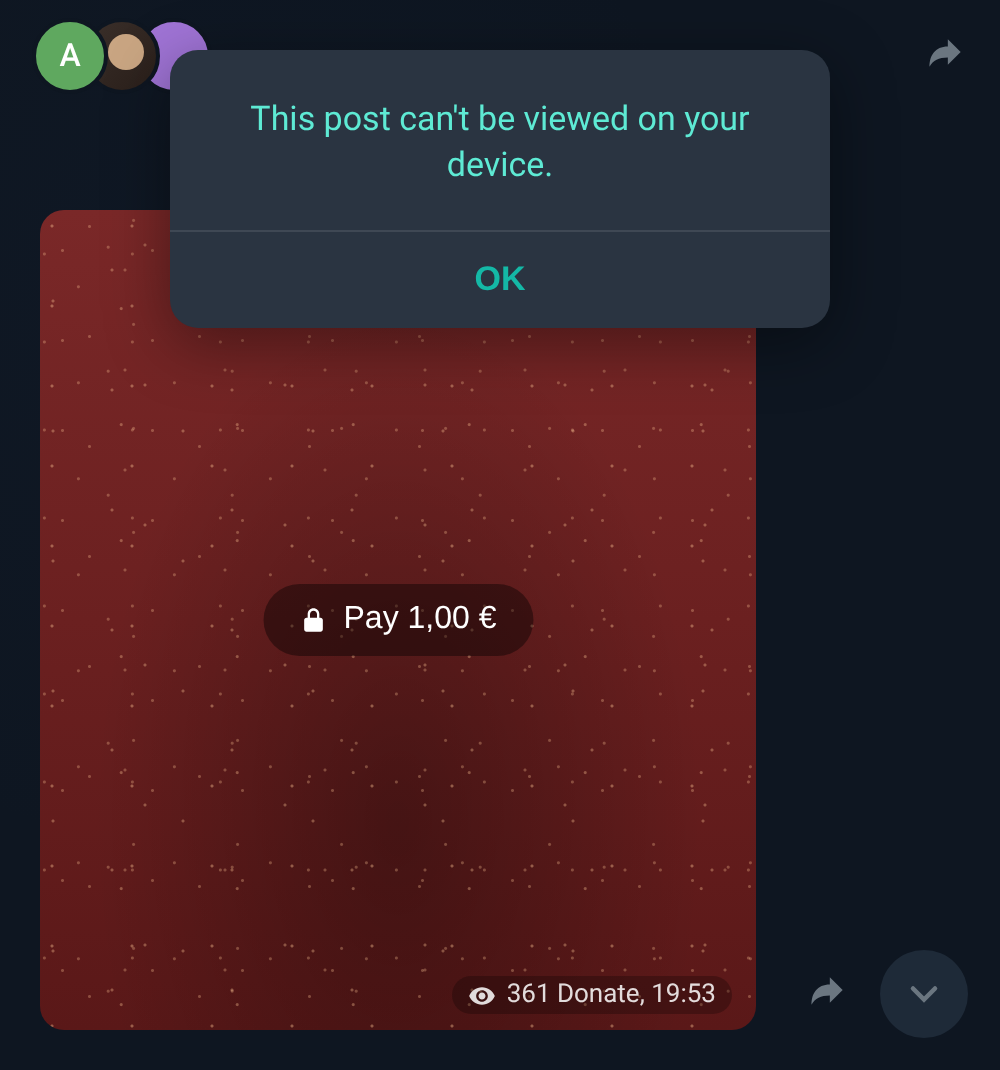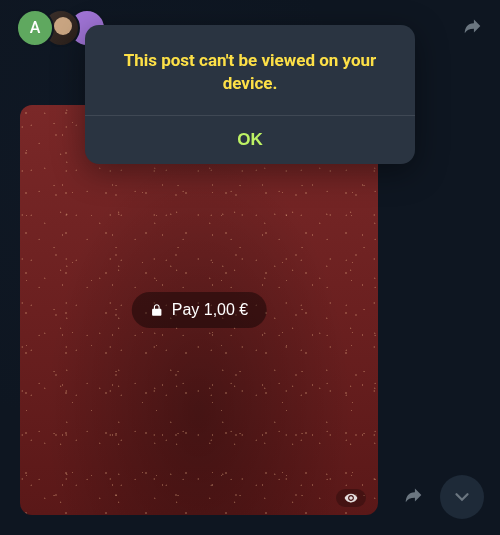--- a/index.html
+++ b/index.html
@@ -177,32 +177,32 @@
       margin-top: 25px;
       width: 330px;
       background: #2a3441;
       border-radius: 14px;
       overflow: hidden;
       box-shadow: 0 8px 32px rgba(0,0,0,0.4);
     }
     .dialog-message {
       padding: 24px 32px 20px;
       text-align: center;
-      color: #fde047;
+      color: #5eead4;
       font-size: 17px;
-      font-weight: 700;
+      font-weight: 400;
       line-height: 1.35;
     }
     .dialog-actions {
       border-top: 0.5px solid rgba(255,255,255,0.1);
       padding: 14px;
       text-align: center;
     }
     .dialog-ok {
-      color: #bef264;
+      color: #14b8a6;
       font-size: 17px;
       font-weight: 600;
       cursor: pointer;
       background: none;
       border: none;
     }
   </style>
 </head>
 <body>
 
@@ -232,20 +232,21 @@
         </svg>
       </span>
       <span>Pay 1,00 €</span>
     </button>
     <div class="post-meta">
       <span class="eye-icon">
         <svg width="14" height="14" viewBox="0 0 24 24" fill="currentColor">
           <path d="M12 4.5C7 4.5 2.73 7.61 1 12c1.73 4.39 6 7.5 11 7.5s9.27-3.11 11-7.5c-1.73-4.39-6-7.5-11-7.5zM12 17c-2.76 0-5-2.24-5-5s2.24-5 5-5 5 2.24 5 5-2.24 5-5 5zm0-8c-1.66 0-3 1.34-3 3s1.34 3 3 3 3-1.34 3-3-1.34-3-3-3z"></path>
         </svg>
       </span>
+      <span>361 Donate, 19:53</span>
     </div>
   </div>
 </div>
 
 <div class="msg-forward">
   <svg width="22" height="22" viewBox="0 0 24 24" fill="currentColor">
     <path d="M13 5l7 7-7 7v-4c-5 0-8 1.5-10 5 0-6 3-11 10-11V5z"></path>
   </svg>
 </div>
 

